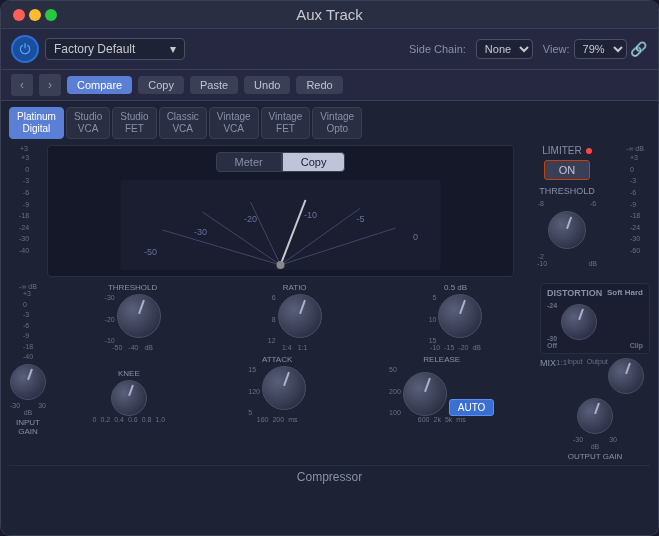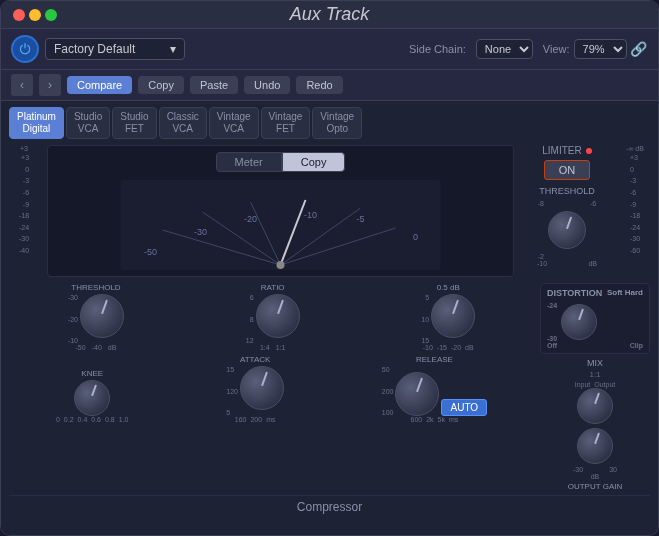--- a/index.html
+++ b/index.html
@@ -25,23 +25,22 @@
       background: #2a2e42;
       height: 28px;
       display: flex;
       align-items: center;
       justify-content: center;
       border-bottom: 1px solid #3a3f55;
       position: relative;
     }
     .title-bar-title {
       color: #c8c8d0;
-      font-size: 18px;
+      font-size: 15px;
       font-weight: 500;
-      font-style: italic;
     }
     .window-btn {
       width: 12px; height: 12px;
       border-radius: 50%;
       position: absolute;
     }
     .window-btn.close { background: #ff5f57; left: 12px; }
     .window-btn.minimize { background: #ffbd2e; left: 28px; }
     .window-btn.maximize { background: #28c840; left: 44px; }
     .top-bar {
@@ -497,20 +496,39 @@
           <span>-18</span>
           <span>-24</span>
           <span>-30</span>
           <span>-60</span>
         </div>
       </div>
     </div>
 
     <div style="display:flex;gap:6px;align-items:flex-start;">
 
+      <div style="display:flex;flex-direction:column;align-items:center;width:38px;">
+        <div style="font-size:7px;color:#687088;">-∞ dB</div>
+        <div style="display:flex;flex-direction:column;font-size:7px;color:#687088;height:70px;justify-content:space-between;">
+          <span>+3</span>
+          <span>0</span>
+          <span>-3</span>
+          <span>-6</span>
+          <span>-9</span>
+          <span>-18</span>
+          <span>-40</span>
+        </div>
+        <div class="knob knob-md" style="margin-top:4px;"></div>
+        <div style="font-size:7px;color:#687088;display:flex;justify-content:space-between;width:36px;margin-top:2px;">
+          <span>-30</span>
+          <span>30</span>
+        </div>
+        <div style="font-size:7px;color:#687088;">dB</div>
+        <div class="section-label">INPUT GAIN</div>
+      </div>
 
       <div style="flex:1;display:flex;flex-direction:column;gap:4px;">
 
         <div style="display:flex;justify-content:space-around;align-items:flex-end;gap:4px;">
 
           <div class="knob-group">
             <div class="knob-label">THRESHOLD</div>
             <div style="display:flex;gap:2px;">
               <div style="font-size:7px;color:#687088;display:flex;flex-direction:column;justify-content:space-between;height:50px;text-align:right;">
                 <span>-30</span>
@@ -631,21 +649,21 @@
               <span>-30</span>
             </div>
             <div class="knob knob-md"></div>
           </div>
           <div style="font-size:7px;color:#687088;display:flex;justify-content:space-between;">
             <span>Off</span>
             <span>Clip</span>
           </div>
         </div>
 
-        <div style="display:flex;flex-direction:column;align-items:center;">
+        <div style="display:flex;flex-direction:row;align-items:flex-start;">
           <div style="font-size:9px;color:#8890a8;margin-bottom:2px;">MIX</div>
           <div style="font-size:8px;color:#687088;margin-bottom:2px;">1:1</div>
           <div style="display:flex;gap:4px;font-size:7px;color:#687088;">
             <span>Input</span>
             <span>Output</span>
           </div>
           <div class="knob knob-md"></div>
         </div>
 
         <div style="display:flex;flex-direction:column;align-items:center;">

